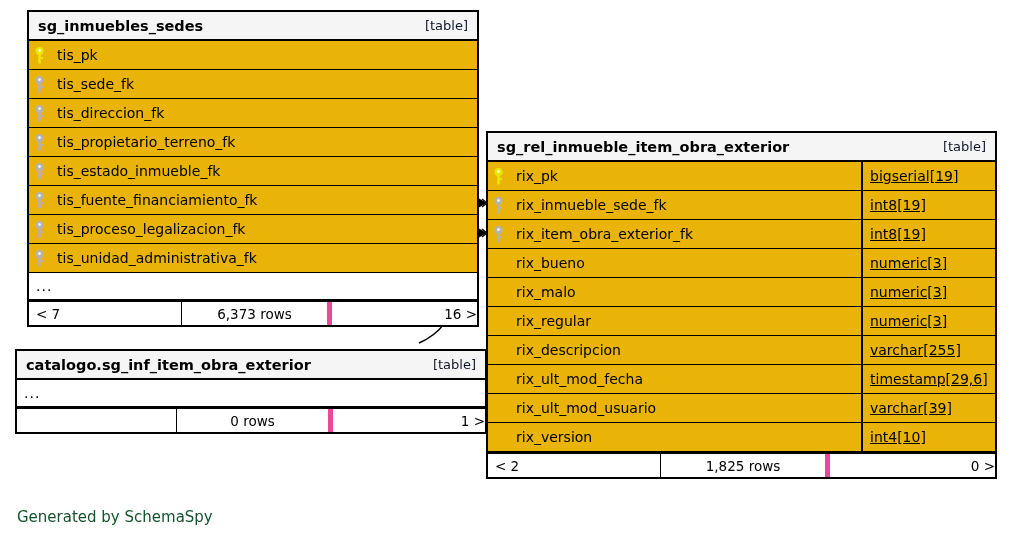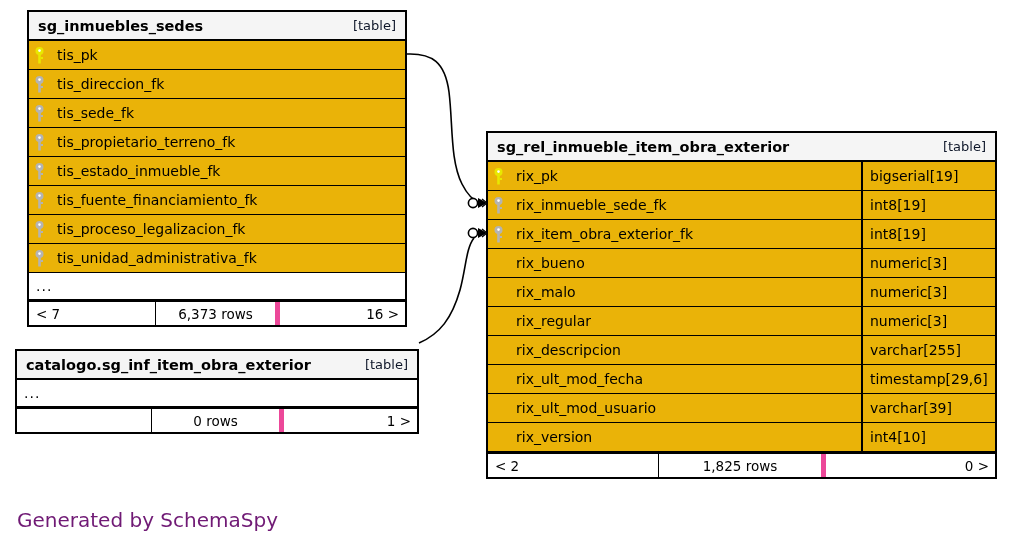--- a/index.html
+++ b/index.html
@@ -84,21 +84,21 @@
     flex: 0 0 auto;
     display: flex;
     align-items: center;
     padding-left: 7px;
     font-size: 14px;
     color: #000000;
     white-space: nowrap;
     border-left: 2px solid #000000;
     box-sizing: border-box;
   }
-  .has-type .cell-type { width: 134px; }
+  .has-type .cell-type { width: 134px; text-decoration: underline; }
 
   .keyslot {
     width: 20px;
     flex: 0 0 20px;
     display: flex;
     align-items: center;
     justify-content: center;
   }
   .indent { width: 20px; flex: 0 0 20px; }
 
@@ -125,39 +125,39 @@
     display: flex;
     align-items: center;
     font-size: 13.5px;
     color: #000000;
     box-sizing: border-box;
     overflow: hidden;
     white-space: nowrap;
   }
   .foot-left   { flex: 1 1 0; justify-content: flex-start; padding-left: 7px; }
   .foot-mid    { flex: 1 1 0; justify-content: center; border-left: 1px solid #000000; border-right: 5px solid #ec4899; }
-  .foot-right  { flex: 1 1 0; justify-content: flex-end; padding-right: 6px; }
+  .foot-right  { flex: 1 1 0; justify-content: flex-end; padding-right: 0; }
 
   
   #table-inmuebles-sedes {
-    left: 27px; top: 10px; width: 380px;
+    left: 27px; top: 10px; width: 452px;
   }
   #table-catalogo {
-    left: 15px; top: 349px; width: 404px;
+    left: 15px; top: 349px; width: 472px;
   }
   #table-rel {
     left: 486px; top: 131px; width: 511px;
   }
 
   .caption {
     position: absolute;
     left: 17px;
     top: 508px;
-    font-size: 20px;
-    color: #701a75;
+    font-size: 15px;
+    color: #14532d;
     white-space: nowrap;
   }
 </style>
 </head>
 <body>
 
 <div class="canvas">
 
   <svg class="edges" viewBox="0 0 1015 539" xmlns="http://www.w3.org/2000/svg">
 
@@ -197,33 +197,33 @@
 
     <div class="tbl-row">
       <span class="keyslot">
         <svg width="9" height="17" viewBox="0 0 9 17" xmlns="http://www.w3.org/2000/svg">
           <circle cx="4.5" cy="4" r="4" fill="#b3b3b3"></circle>
           <circle cx="4.5" cy="3.6" r="1.3" fill="#ffffff"></circle>
           <rect x="3.2" y="6" width="2.6" height="10.5" fill="#b3b3b3"></rect>
           <rect x="5.8" y="10" width="2.2" height="2" fill="#b3b3b3"></rect>
         </svg>
       </span>
+      <span class="cell-name">tis_sede_fk</span>
+    </div>
+
+    <div class="tbl-row">
+      <span class="keyslot">
+        <svg width="9" height="17" viewBox="0 0 9 17" xmlns="http://www.w3.org/2000/svg">
+          <circle cx="4.5" cy="4" r="4" fill="#b3b3b3"></circle>
+          <circle cx="4.5" cy="3.6" r="1.3" fill="#ffffff"></circle>
+          <rect x="3.2" y="6" width="2.6" height="10.5" fill="#b3b3b3"></rect>
+          <rect x="5.8" y="10" width="2.2" height="2" fill="#b3b3b3"></rect>
+        </svg>
+      </span>
       <span class="cell-name">tis_direccion_fk</span>
-    </div>
-
-    <div class="tbl-row">
-      <span class="keyslot">
-        <svg width="9" height="17" viewBox="0 0 9 17" xmlns="http://www.w3.org/2000/svg">
-          <circle cx="4.5" cy="4" r="4" fill="#b3b3b3"></circle>
-          <circle cx="4.5" cy="3.6" r="1.3" fill="#ffffff"></circle>
-          <rect x="3.2" y="6" width="2.6" height="10.5" fill="#b3b3b3"></rect>
-          <rect x="5.8" y="10" width="2.2" height="2" fill="#b3b3b3"></rect>
-        </svg>
-      </span>
-      <span class="cell-name">tis_sede_fk</span>
     </div>
 
     <div class="tbl-row">
       <span class="keyslot">
         <svg width="9" height="17" viewBox="0 0 9 17" xmlns="http://www.w3.org/2000/svg">
           <circle cx="4.5" cy="4" r="4" fill="#b3b3b3"></circle>
           <circle cx="4.5" cy="3.6" r="1.3" fill="#ffffff"></circle>
           <rect x="3.2" y="6" width="2.6" height="10.5" fill="#b3b3b3"></rect>
           <rect x="5.8" y="10" width="2.2" height="2" fill="#b3b3b3"></rect>
         </svg>

